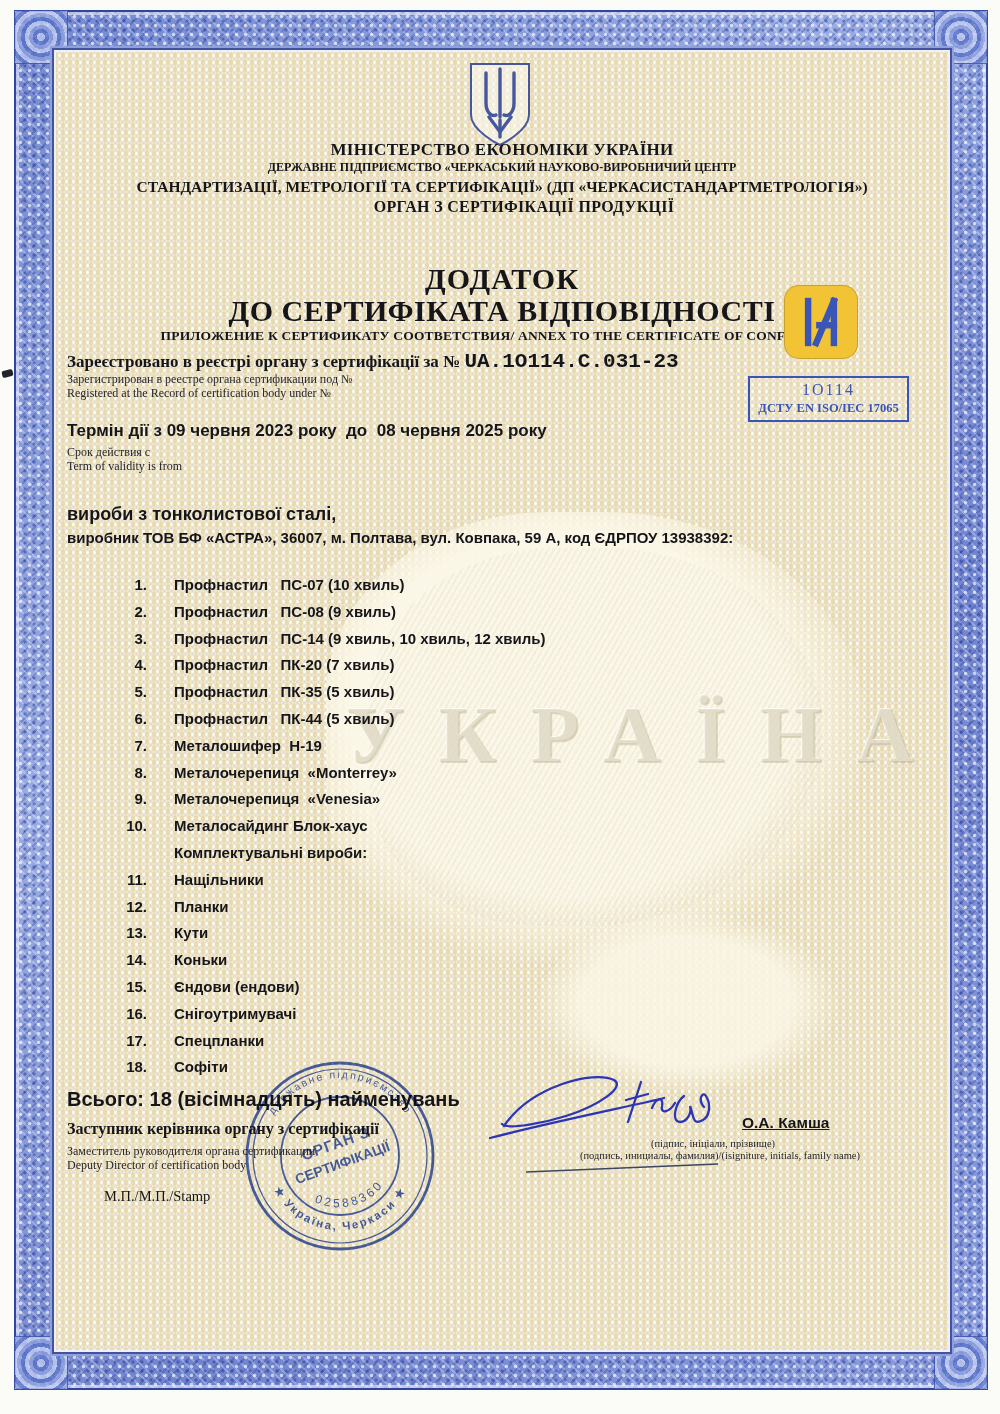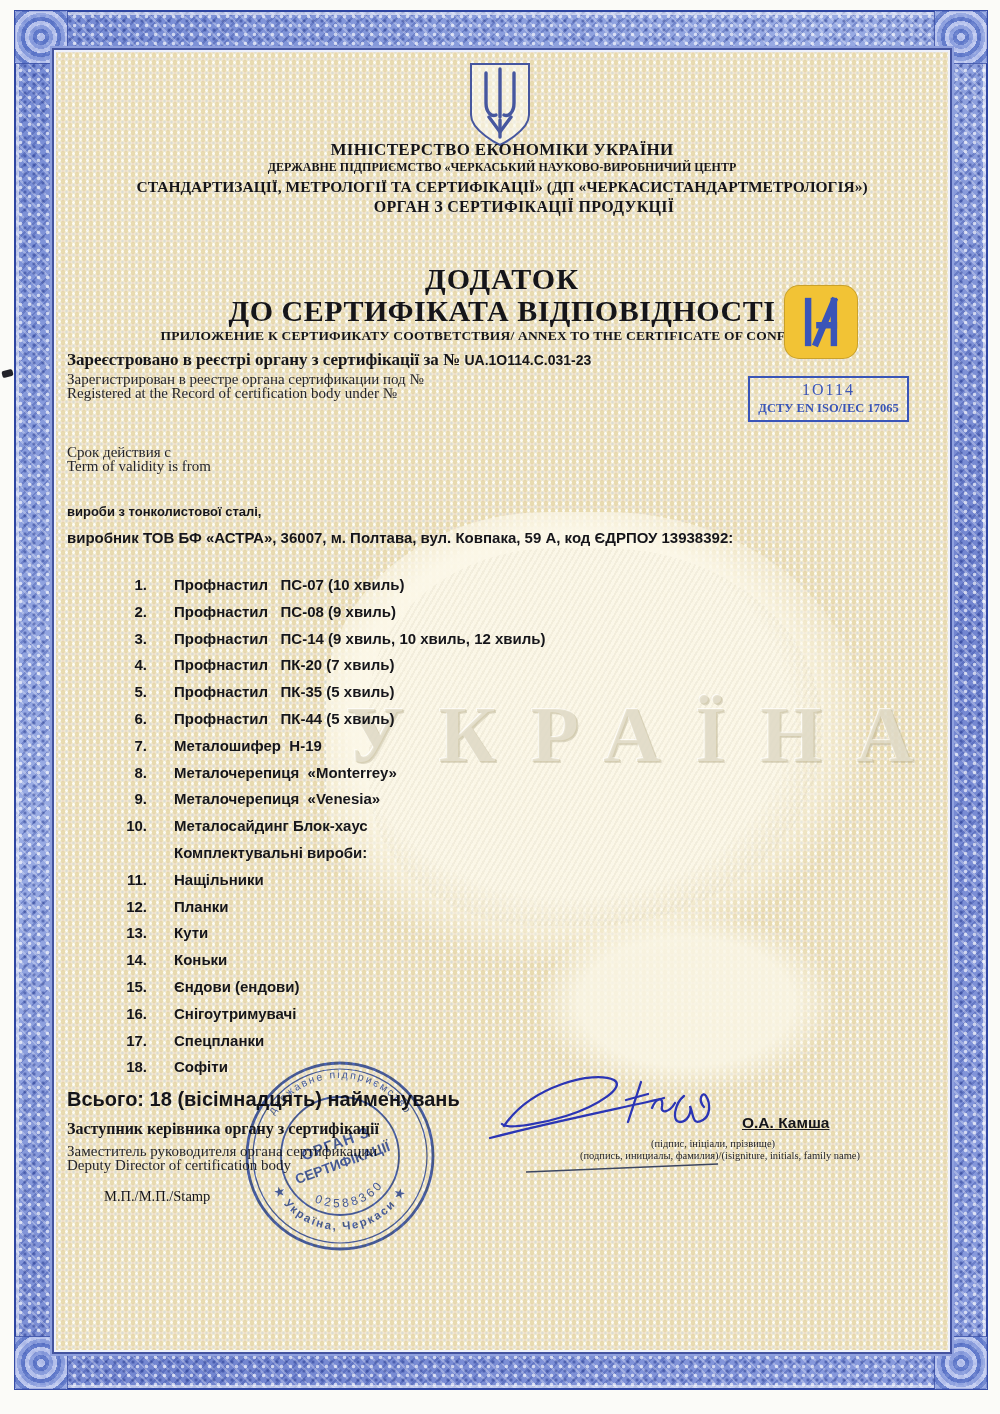--- a/index.html
+++ b/index.html
@@ -36,21 +36,21 @@
       radial-gradient(circle, rgba(118,148,212,.20) 1px, rgba(118,148,212,0) 1.6px),
       radial-gradient(circle, rgba(214,192,128,.42) 2.3px, rgba(214,192,128,0) 3px);
     background-size:7px 7px;
     background-position:0 0,3.5px 3.5px,0 3.5px,3.5px 0;
     box-shadow:0 0 0 2px #eef1fb, 0 0 0 4px #43539f, 0 0 0 6px #8fa0dd;
   }
   .abs{position:absolute;}
   .center{left:0;right:0;text-align:center;}
   .b{font-weight:bold;}
   .sans{font-family:"Liberation Sans",sans-serif;}
-  .small{font-size:15px;line-height:14px;color:#26262c;}
+  .small{font-size:12px;line-height:14px;color:#26262c;}
   .pre{white-space:pre;}
   
   .blob1{left:270px;top:460px;width:540px;height:450px;border-radius:46% 54% 58% 42%;
     background:radial-gradient(ellipse at 45% 45%, rgba(252,248,233,.95) 0 52%, rgba(252,248,233,0) 73%);}
   .blob1::after{content:"";position:absolute;inset:8%;border-radius:inherit;
     background:repeating-linear-gradient(120deg, rgba(168,158,128,.10) 0 2px, rgba(0,0,0,0) 2px 5px);}
   .blob2{left:480px;top:860px;width:300px;height:180px;border-radius:60% 40% 50% 50%;
     background:radial-gradient(ellipse at 50% 50%, rgba(250,246,230,.85) 0 50%, rgba(250,246,230,0) 72%);}
   .wm-text{
     left:290px;top:638px;font-size:80px;font-weight:bold;letter-spacing:34px;
@@ -68,28 +68,28 @@
   .subtitle{top:276px;font-size:13.5px;letter-spacing:.2px;}
   
   .mark-box{left:729px;top:234px;width:72px;height:72px;border-radius:14px;
     background:#f2c335;box-shadow:0 0 0 1px #caa12a;display:flex;align-items:center;justify-content:center;}
   .code-box{left:692px;top:324px;width:157px;height:42px;border:2px solid #3a55b8;
     color:#3a55b8;text-align:center;background:rgba(255,255,255,.06);}
   .code-box .c1{font-size:16px;font-weight:normal;letter-spacing:2px;line-height:22px;margin-top:1px;}
   .code-box .c2{font-size:12.5px;font-weight:bold;line-height:14px;}
   
   .reg-ua{left:11px;top:298px;font-size:17px;}
-  .reg-ua .num{font-family:Liberation Sans, sans-serif;font-size:14px;}
+  .reg-ua .num{font-family:Liberation Mono, monospace;font-size:21px;}
   .reg-ru{left:11px;top:320px;}
   .reg-en{left:11px;top:334px;}
   .val-ua{left:11px;top:369px;font-size:17px;}
   .val-ru{left:11px;top:393px;}
   .val-en{left:11px;top:407px;}
   
-  .intro1{left:11px;top:452px;font-size:13px;}
+  .intro1{left:11px;top:452px;font-size:18px;}
   .intro2{left:11px;top:477px;font-size:15px;text-align:right;}
   .list{left:45px;top:524px;width:660px;font-size:15px;}
   .list .row{display:grid;grid-template-columns:46px 1fr;height:26.8px;align-items:start;}
   .list .num{text-align:right;padding-right:0;}
   .list .txt{padding-left:27px;white-space:pre;}
   .total{left:11px;top:1036px;font-size:20px;}
   
   .pos-ua{left:11px;top:1068px;font-size:16px;}
   .pos-ru{left:11px;top:1092px;}
   .pos-en{left:11px;top:1106px;}
@@ -151,20 +151,21 @@
   </div>
   <div class="abs code-box">
     <div class="c1">1О114</div>
     <div class="c2">ДСТУ EN ISO/IEC 17065</div>
   </div>
 
   <div class="abs b reg-ua"><span>Зареєстровано в реєстрі органу з сертифікації за № </span><span class="num">UA.1О114.С.031-23</span></div>
   <div class="abs small reg-ru">Зарегистрирован в реестре органа сертификации под №</div>
   <div class="abs small reg-en">Registered at the Record of certification body under №</div>
 
+  <div class="abs b sans pre val-ua">Термін дії з 09 червня 2023 року  до  08 червня 2025 року</div>
   <div class="abs small val-ru">Срок действия с</div>
   <div class="abs small val-en">Term of validity is from</div>
 
   <div class="abs b sans intro1">вироби з тонколистової сталі,</div>
   <div class="abs b sans intro2">виробник ТОВ БФ «АСТРА», 36007, м. Полтава, вул. Ковпака, 59 А, код ЄДРПОУ 13938392:</div>
 
   <div class="abs b sans list">
 
       <div class="row">
         <span class="num">1.</span>

